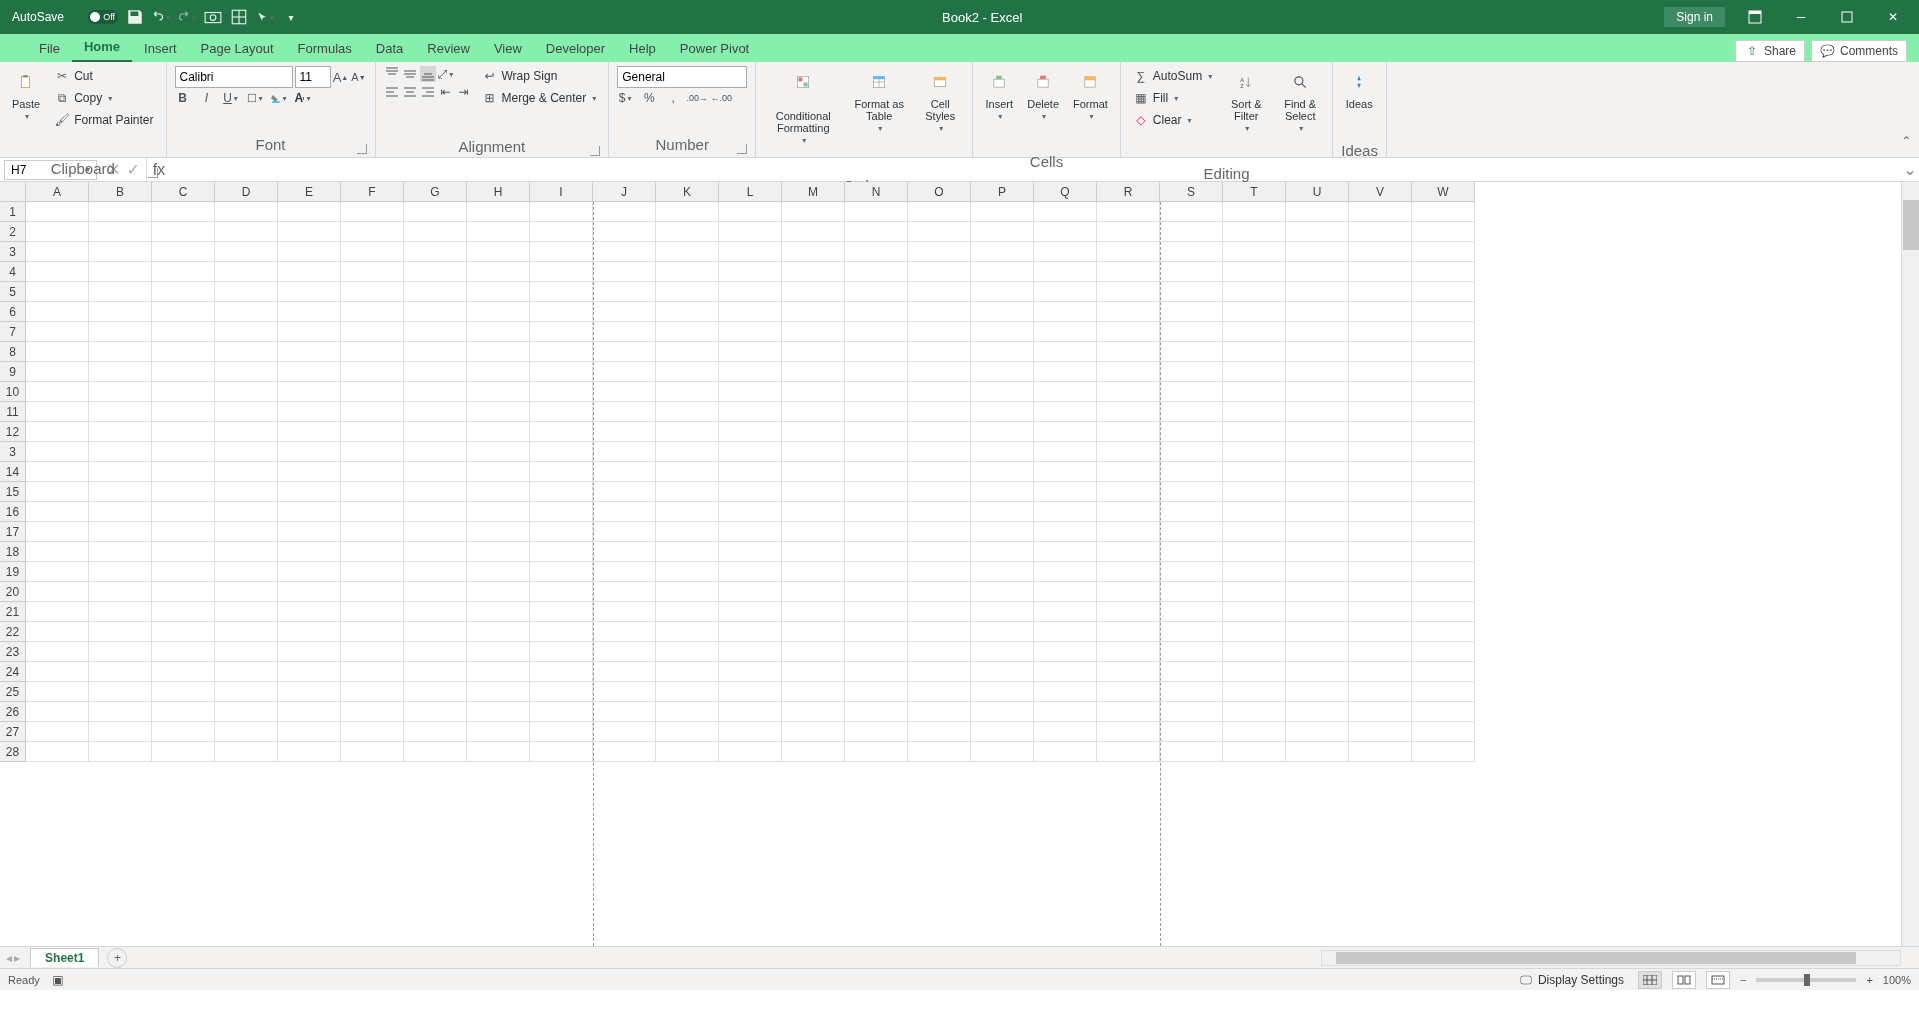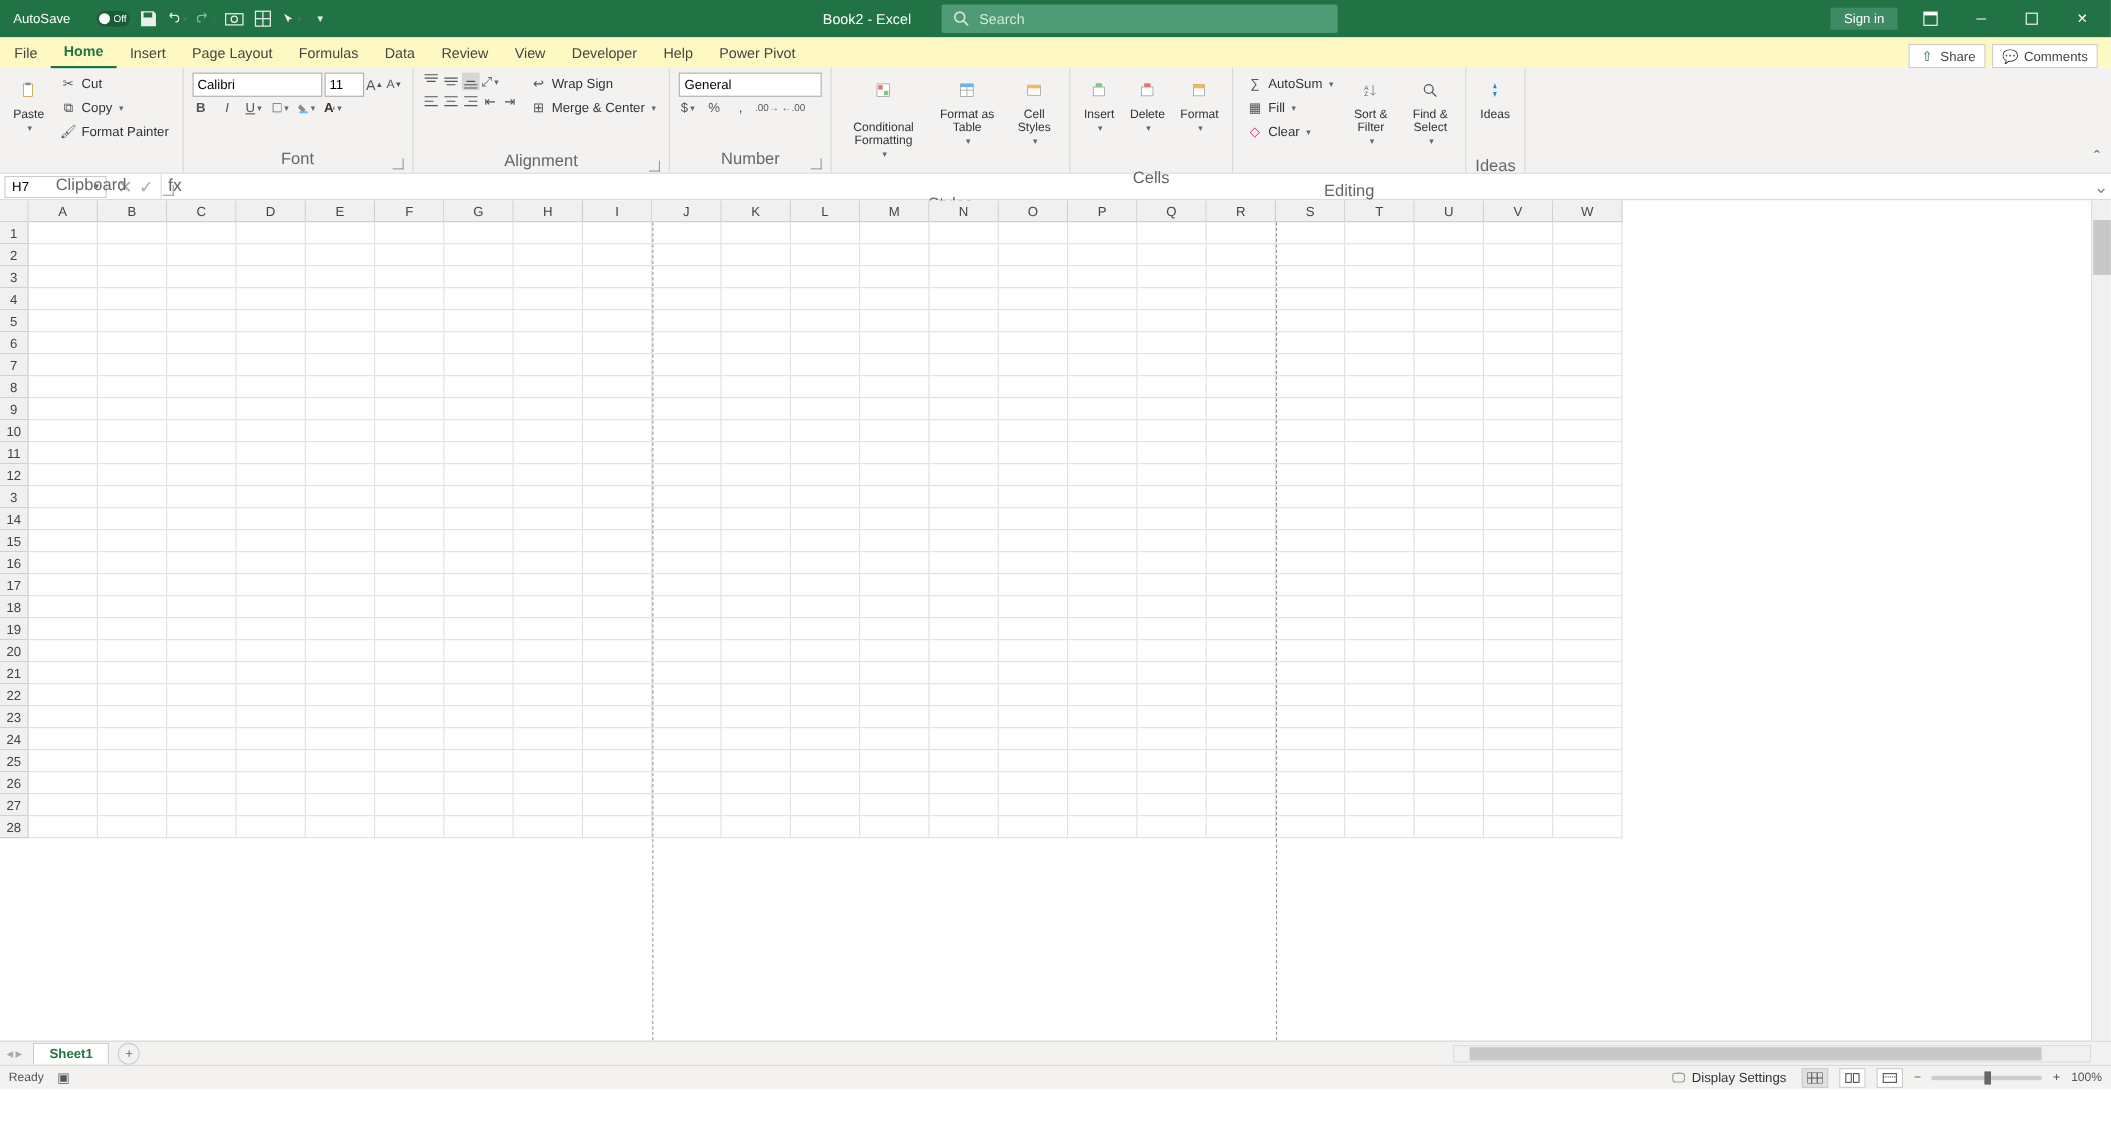--- a/index.html
+++ b/index.html
@@ -16,21 +16,21 @@
 .title-center { flex: 1; display: flex; justify-content: center; align-items: center; gap: 28px; }
 .doc-title { color: #fff; font-size: 13px; }
 .search-bar { background: #4e9b76; height: 26px; width: 360px; display: flex; align-items: center; padding: 0 10px; border-radius: 2px; }
 .search-bar input { background: transparent; border: none; color: #d0e8dc; font-size: 13px; outline: none; width: 100%; }
 .search-bar input::placeholder { color: #d0e8dc; }
 .title-right { display: flex; align-items: center; gap: 14px; padding-right: 10px; }
 .signin { background: #3d8a64; padding: 3px 12px; font-size: 12px; color: #fff; }
 .win-btn { width: 32px; height: 34px; display: flex; align-items: center; justify-content: center; color: #fff; cursor: pointer; }
 
 
-.tabs { background: #fef9c3; height: 28px; display: flex; align-items: flex-end; padding-left: 1px; font-size: 13px; }
+.tabs { background: #86efac; height: 28px; display: flex; align-items: flex-end; padding-left: 27px; font-size: 13px; }
 .tab { padding: 6px 12px; color: #444; cursor: pointer; }
 .tab.active { color: #217346; border-bottom: 2px solid #217346; font-weight: 600; }
 .tabs-right { margin-left: auto; display: flex; gap: 6px; padding-right: 12px; }
 .tabs-right .share, .tabs-right .comments { display: flex; align-items: center; gap: 4px; border: 1px solid #ccc; padding: 2px 8px; font-size: 12px; color: #444; background: #fff; }
 
 
 .ribbon { background: #f3f2f1; height: 96px; display: flex; border-bottom: 1px solid #d6d6d6; }
 .group { border-right: 1px solid #d6d6d6; padding: 4px 8px 2px; display: flex; flex-direction: column; justify-content: space-between; }
 .group-body { display: flex; align-items: flex-start; gap: 6px; flex: 1; }
 .group-label { text-align: center; font-size: 15px; color: #666; padding: 2px 0; display: flex; justify-content: center; align-items: center; position: relative; margin-top: 28px; }
@@ -133,29 +133,20 @@
     <span class="qat-icon">
         <svg viewBox="0 0 16 16">
           <path fill="currentColor" d="M3 2l10 6-4 1-1 4-5-11z"></path>
         </svg>
         <span class="caret">▾</span>
       </span>
     <span class="qat-icon" style="font-size:10px;">▾</span>
   </div>
   <div class="title-center">
     <span class="doc-title">Book2 - Excel</span>
-    <div class="search-bar">
-      <span class="ico" style="color:#d0e8dc;margin-right:8px;">
-          <svg viewBox="0 0 16 16">
-            <circle cx="6.5" cy="6.5" r="4.5" fill="none" stroke="currentColor" stroke-width="1.5"></circle>
-            <line x1="10" y1="10" x2="14" y2="14" stroke="currentColor" stroke-width="1.5"></line>
-          </svg>
-        </span>
-      <input placeholder="Search" style="">
-    </div>
   </div>
   <div class="title-right">
     <span class="signin">Sign in</span>
     <span class="win-btn">
         <svg width="14" height="14" viewBox="0 0 14 14">
           <rect x="1" y="1" width="12" height="12" fill="none" stroke="currentColor"></rect>
           <rect x="1" y="1" width="12" height="3" fill="currentColor"></rect>
         </svg>
       </span>
     <span class="win-btn">─</span>

